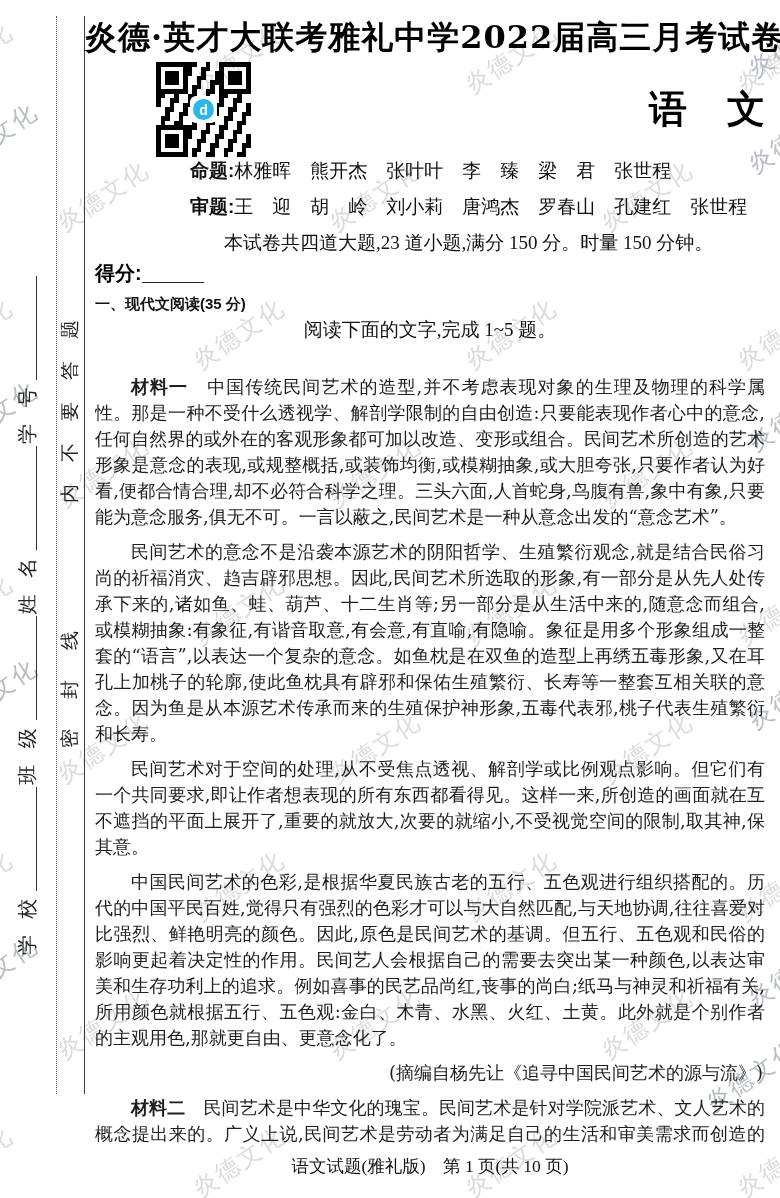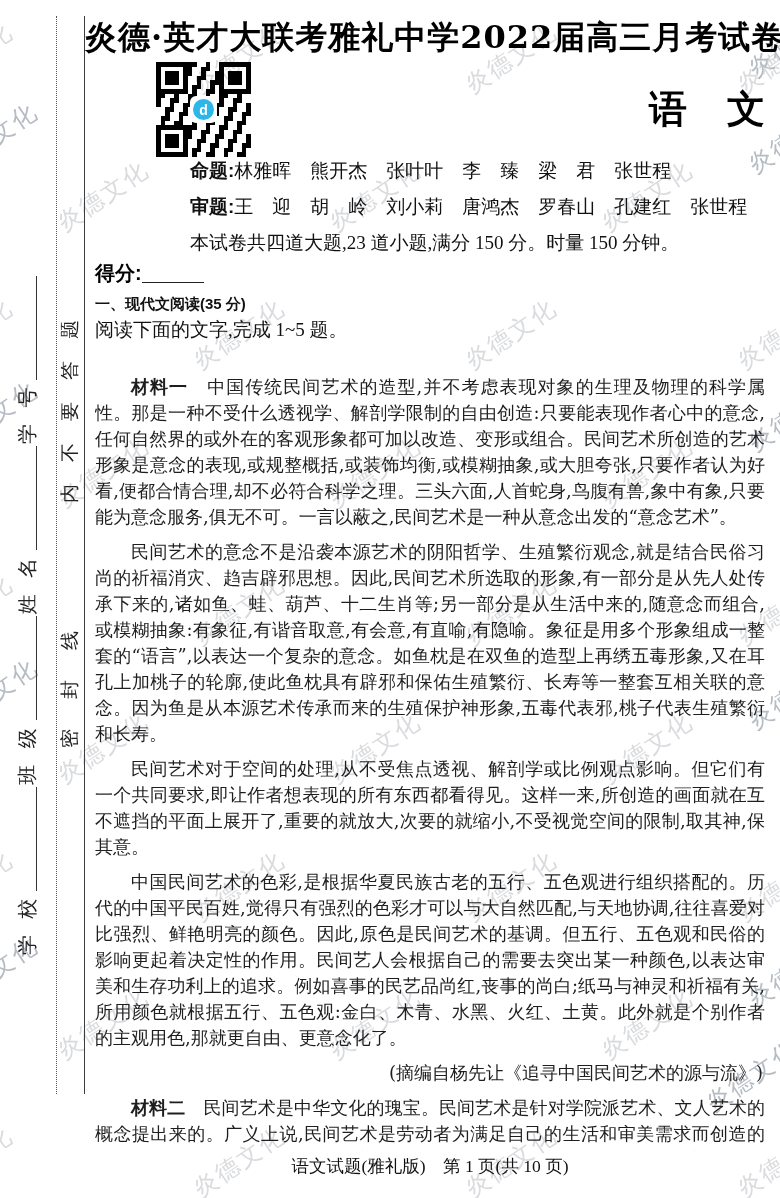--- a/index.html
+++ b/index.html
@@ -39,21 +39,21 @@
   .seal-char:nth-of-type(n+4) { margin-right:22px; }
 
   .fold-line {
     position:absolute; top:16px; height:1078px; width:0; z-index:1;
   }
   #dotted-line { left:56px; border-left:1px dotted #555; }
   #solid-line  { left:84px; border-left:1.3px solid #3d3d3d; }
 
   
   .hei  { font-family:"Liberation Sans", sans-serif; font-weight:bold; }
-  .song { font-family:"Liberation Serif", serif; }
+  .song { font-family:"Liberation Serif", serif;text-align:center; }
   .kai  { font-family:"DejaVu Serif", serif; }
 
   #exam-title {
     position:absolute; top:16px; left:85px; width:682px; z-index:3;
     text-align:center; white-space:nowrap;
     font-family:"DejaVu Serif", serif; font-weight:bold; font-size:32px;
     letter-spacing:1px; color:#000;
   }
   #qr-box { position:absolute; top:62px; left:156px; width:95px; height:95px; z-index:3; }
   #qr-box svg { display:block; }

